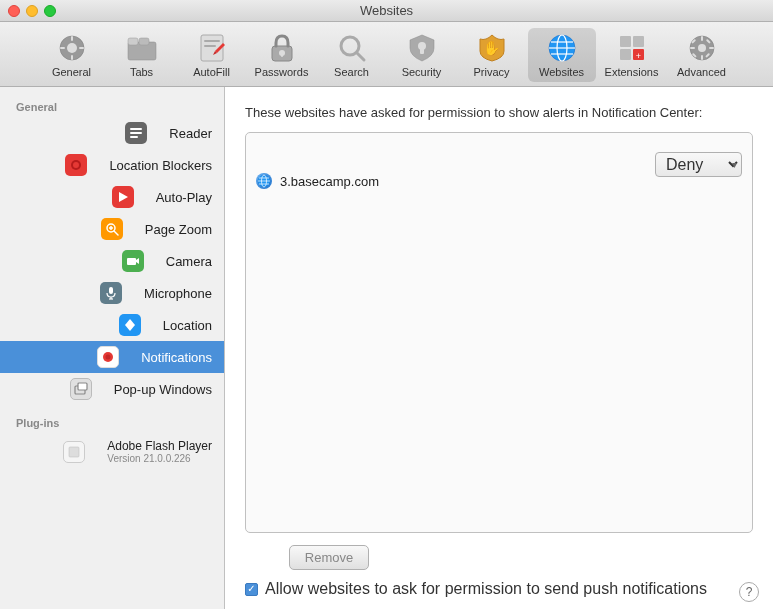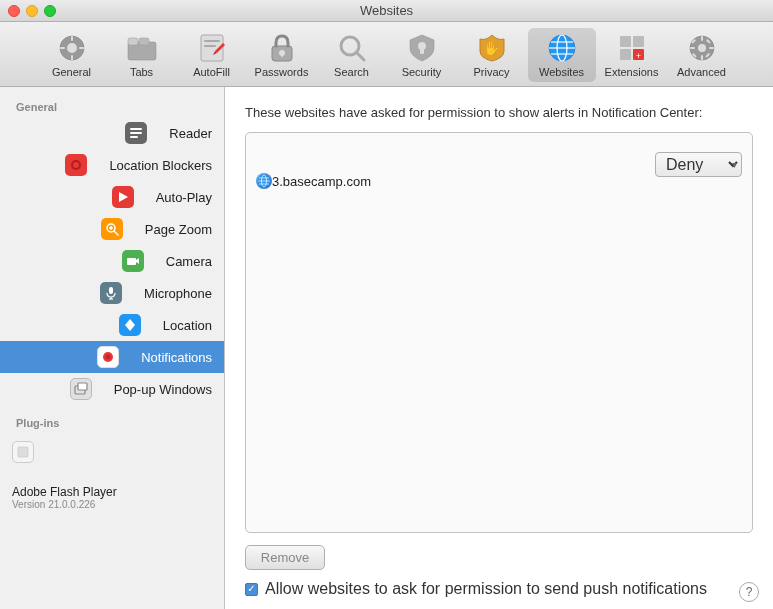--- a/index.html
+++ b/index.html
@@ -152,20 +152,21 @@
       display: flex;
       align-items: center;
       padding: 6px 10px;
       border-bottom: 1px solid #e8e8e8;
       justify-content: space-between;
     }
     .website-row:last-child { border-bottom: none; }
     .website-info {
       display: flex;
       align-items: center;
+      gap: 8px;
       margin-top: 34px;
     }
     .website-globe {
       width: 16px;
       height: 16px;
       border-radius: 50%;
       background: radial-gradient(circle at 30% 30%, #6ab4f5, #1a6dc8);
       display: flex;
       align-items: center;
       justify-content: center;
@@ -200,20 +201,21 @@
     .remove-btn {
       align-self: flex-start;
       background: linear-gradient(to bottom, #f8f8f8, #e0e0e0);
       border: 1px solid #b0b0b0;
       border-radius: 5px;
       padding: 4px 12px;
       font-size: 13px;
       color: #888;
       cursor: not-allowed;
       width: 80px;
+      margin-left: 44px;
     }
     .checkbox-row {
       display: flex;
       align-items: center;
       gap: 7px;
       font-size: 16px;
       color: #333;
     }
     .checkbox-icon {
       width: 13px;
@@ -495,21 +497,21 @@
           <rect x="1" y="4" width="10" height="8" rx="1" fill="none" stroke="#888" stroke-width="1.2"></rect>
           <rect x="4" y="1" width="9" height="7" rx="1" fill="white" stroke="#888" stroke-width="1.2"></rect>
         </svg>
       </div>
       <span class="sidebar-item-label">Pop-up Windows</span>
     </div>
 
     <div style="height:8px;"></div>
     <div class="sidebar-section-title">Plug-ins</div>
 
-    <div class="sidebar-item" style="align-items: flex-start; padding-top: 6px; padding-bottom: 6px; flex-direction: column;">
+    <div class="sidebar-item" style="align-items: flex-start; padding-top: 6px; padding-bottom: 6px;">
       <div class="sidebar-icon" style="background:#f5f5f5; border:1px solid #ccc; margin-top:2px;">
         <svg width="14" height="14" viewBox="0 0 14 14">
           <rect x="2" y="2" width="10" height="10" rx="1" fill="#ddd" stroke="#bbb" stroke-width="0.5"></rect>
         </svg>
       </div>
       <div>
         <div style="font-size:12px;">Adobe Flash Player</div>
         <div style="font-size:10px; color:#888;">Version 21.0.0.226</div>
       </div>
     </div>

